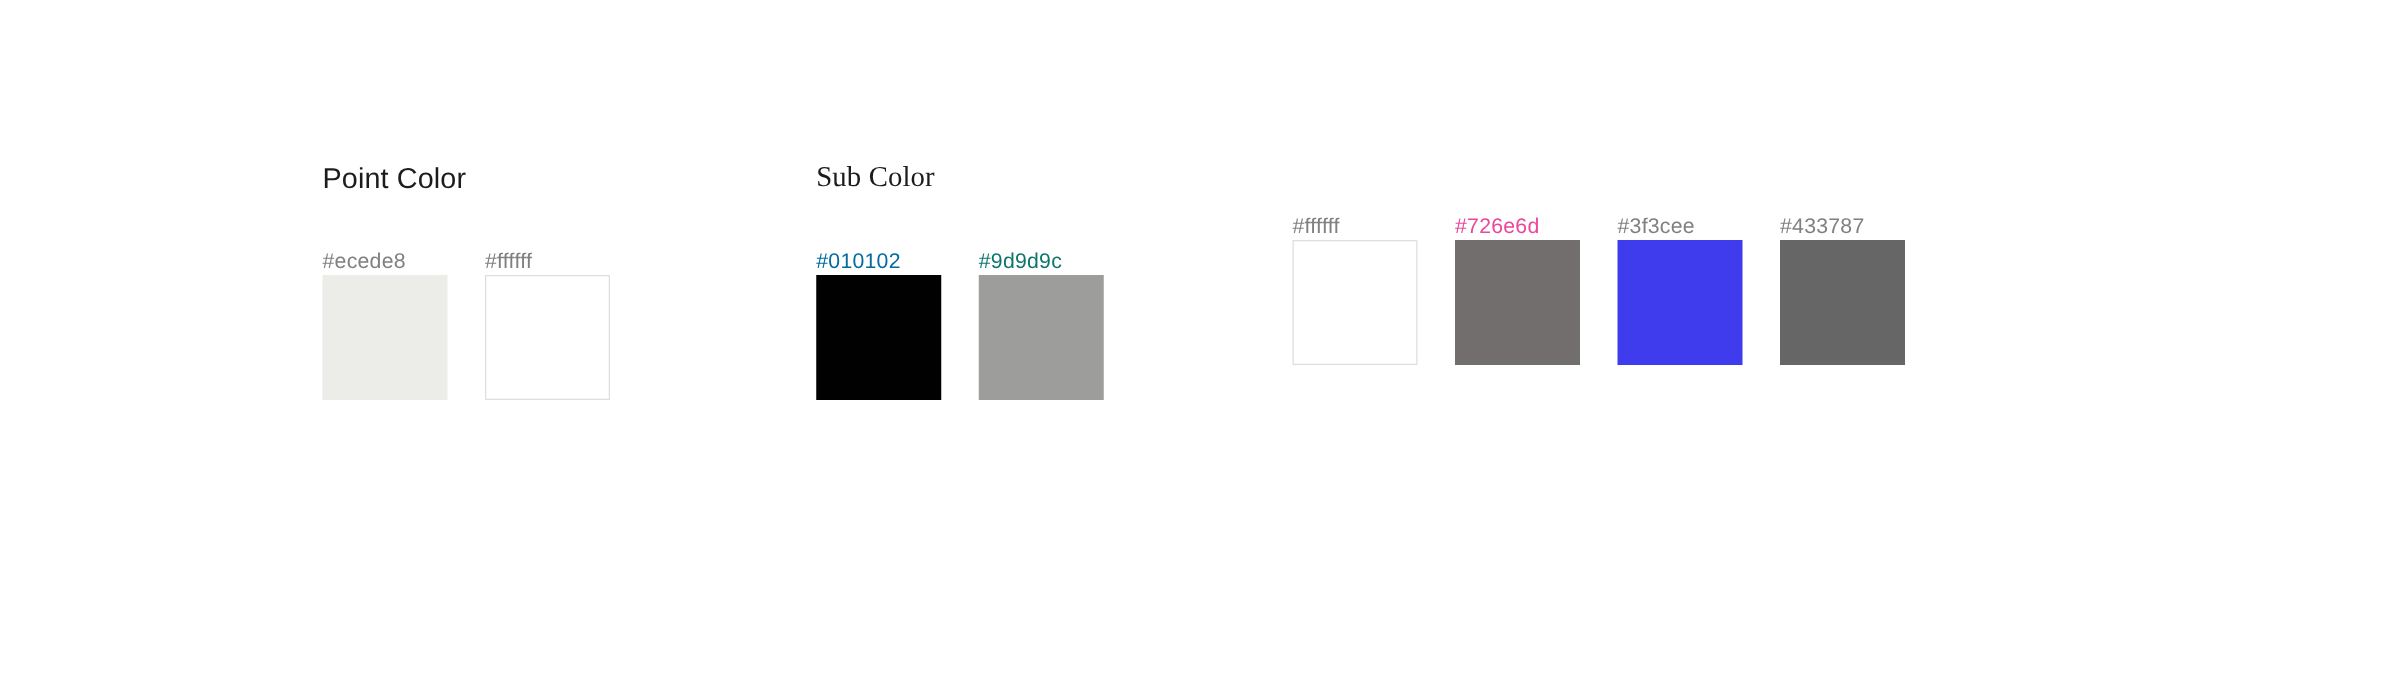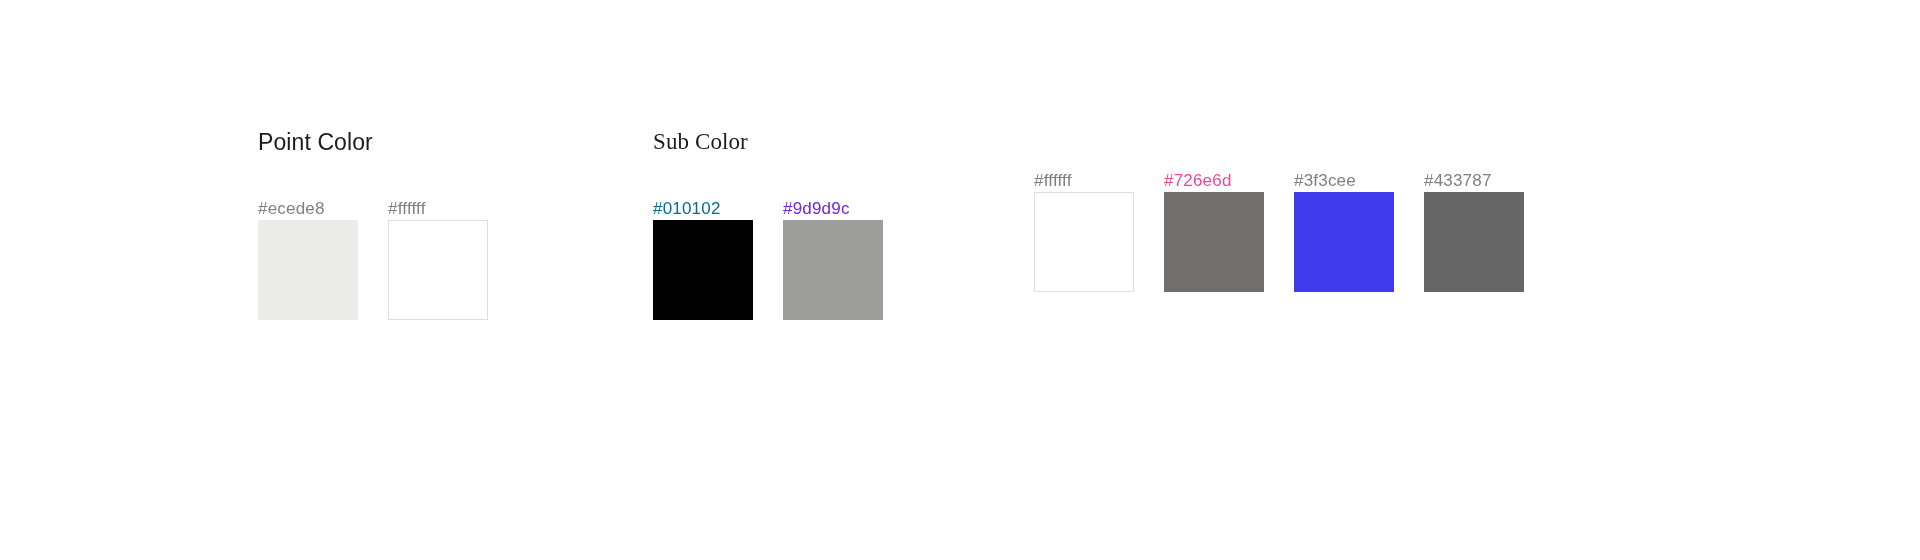--- a/index.html
+++ b/index.html
@@ -97,21 +97,21 @@
       </div>
     </section>
     <section class="color-group" style="left: 653px;">
       <h2 class="group-title" style="color: rgb(28, 28, 28); font-family: Liberation Serif, serif;">Sub Color</h2>
       <div class="swatch-row">
         <div class="swatch-item">
           <span class="swatch-hex" style="color: #0369a1;">#010102</span>
           <div class="swatch-chip" style="background: rgb(1, 1, 2);"></div>
         </div>
         <div class="swatch-item">
-          <span class="swatch-hex" style="color: #6d28d9;">#9d9d9c</span>
+          <span class="swatch-hex" style="color: #0f766e;">#9d9d9c</span>
           <div class="swatch-chip" style="background: rgb(157, 157, 156);"></div>
         </div>
       </div>
     </section>
     <section class="color-group" style="left: 1034px;">
       <div class="swatch-row">
         <div class="swatch-item">
           <span class="swatch-hex" style="color: rgb(128, 128, 128);">#ffffff</span>
           <div class="swatch-chip bordered" style="background: rgb(255, 255, 255); border-color: rgb(222, 222, 222);"></div>
         </div>

